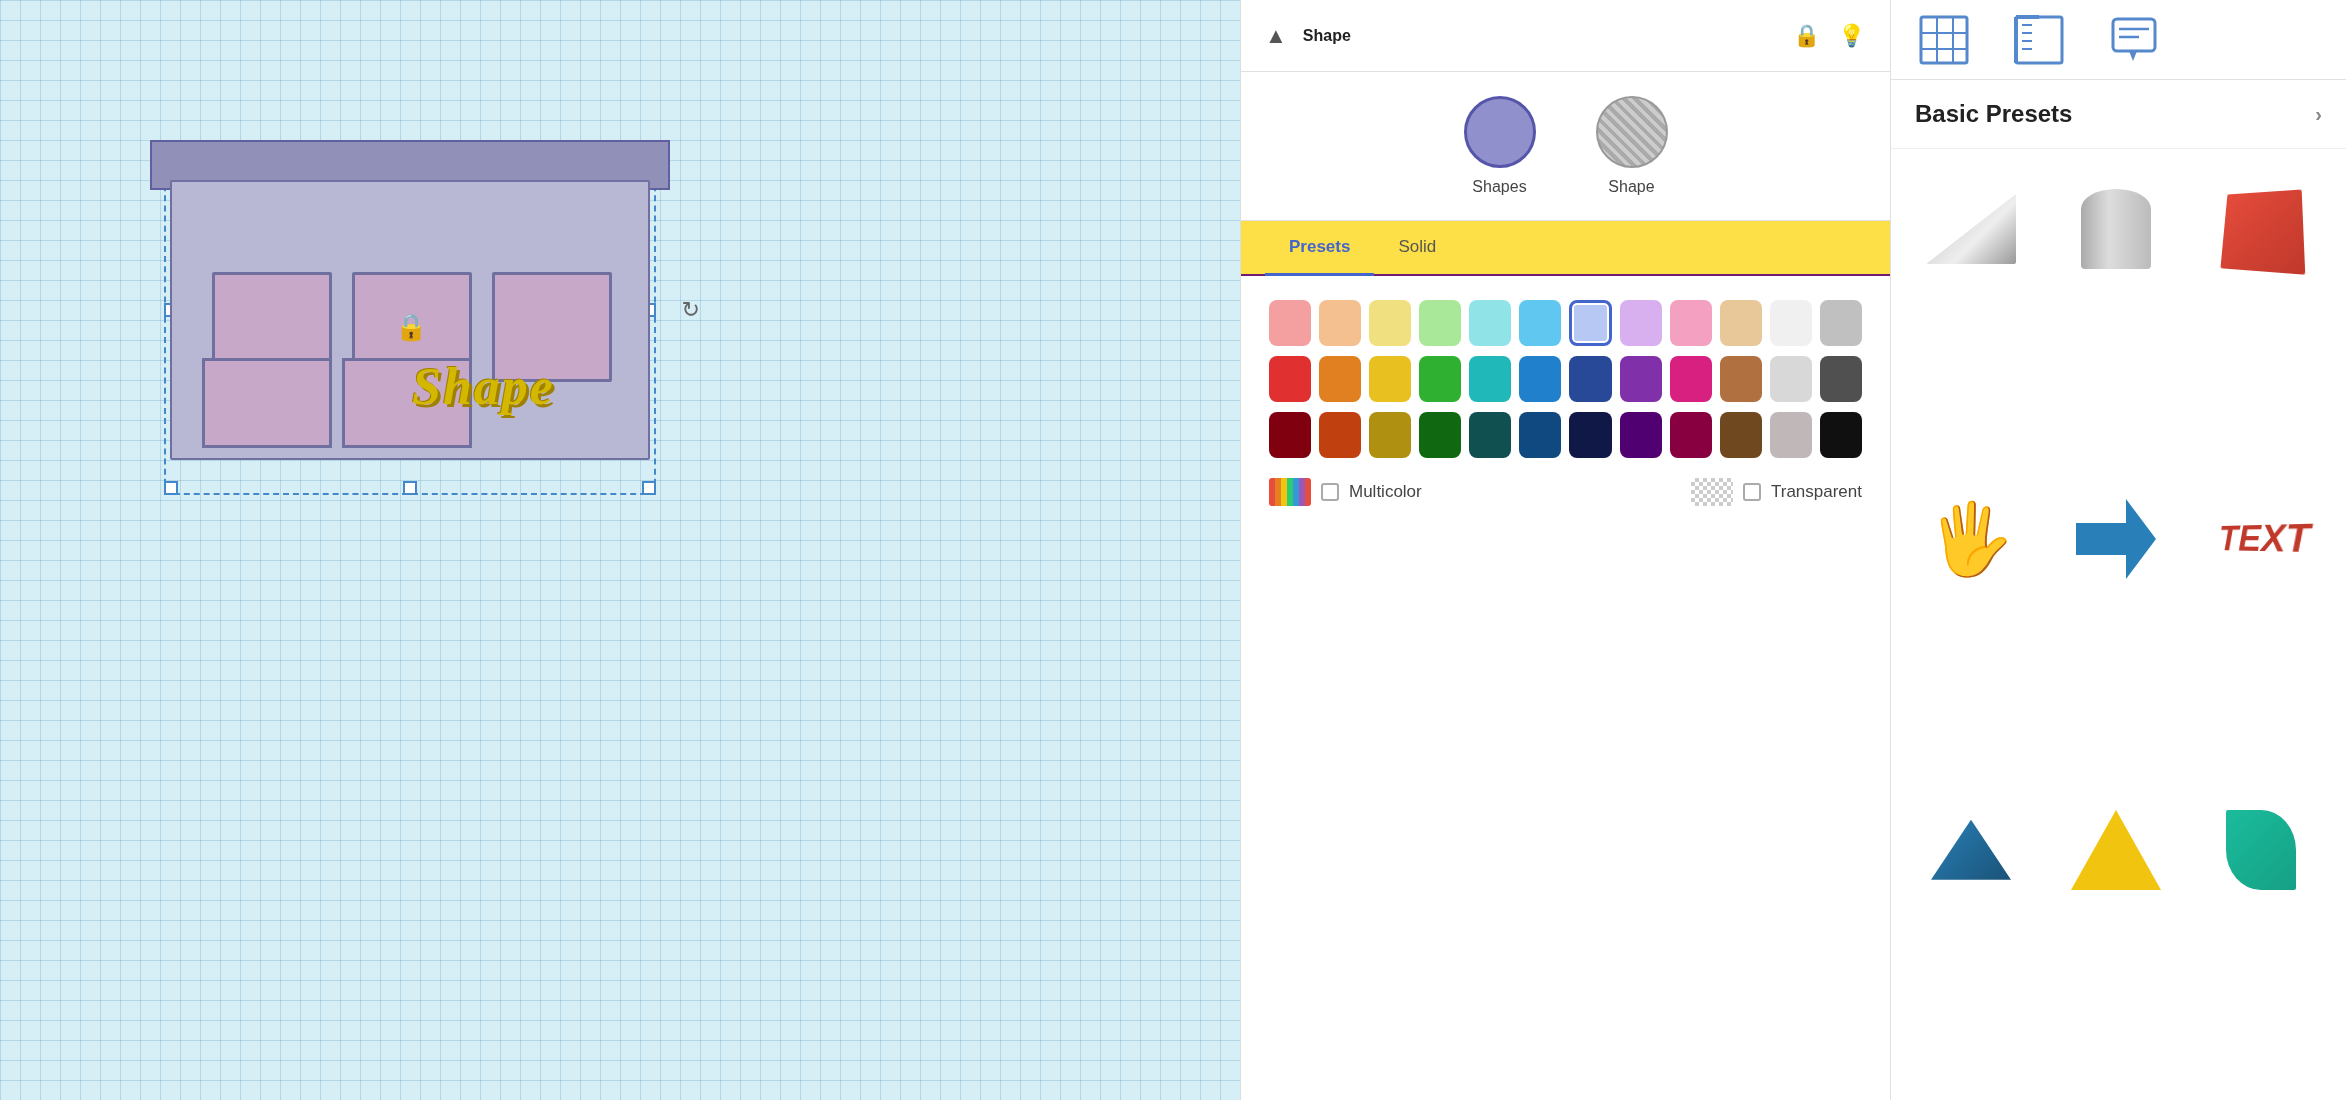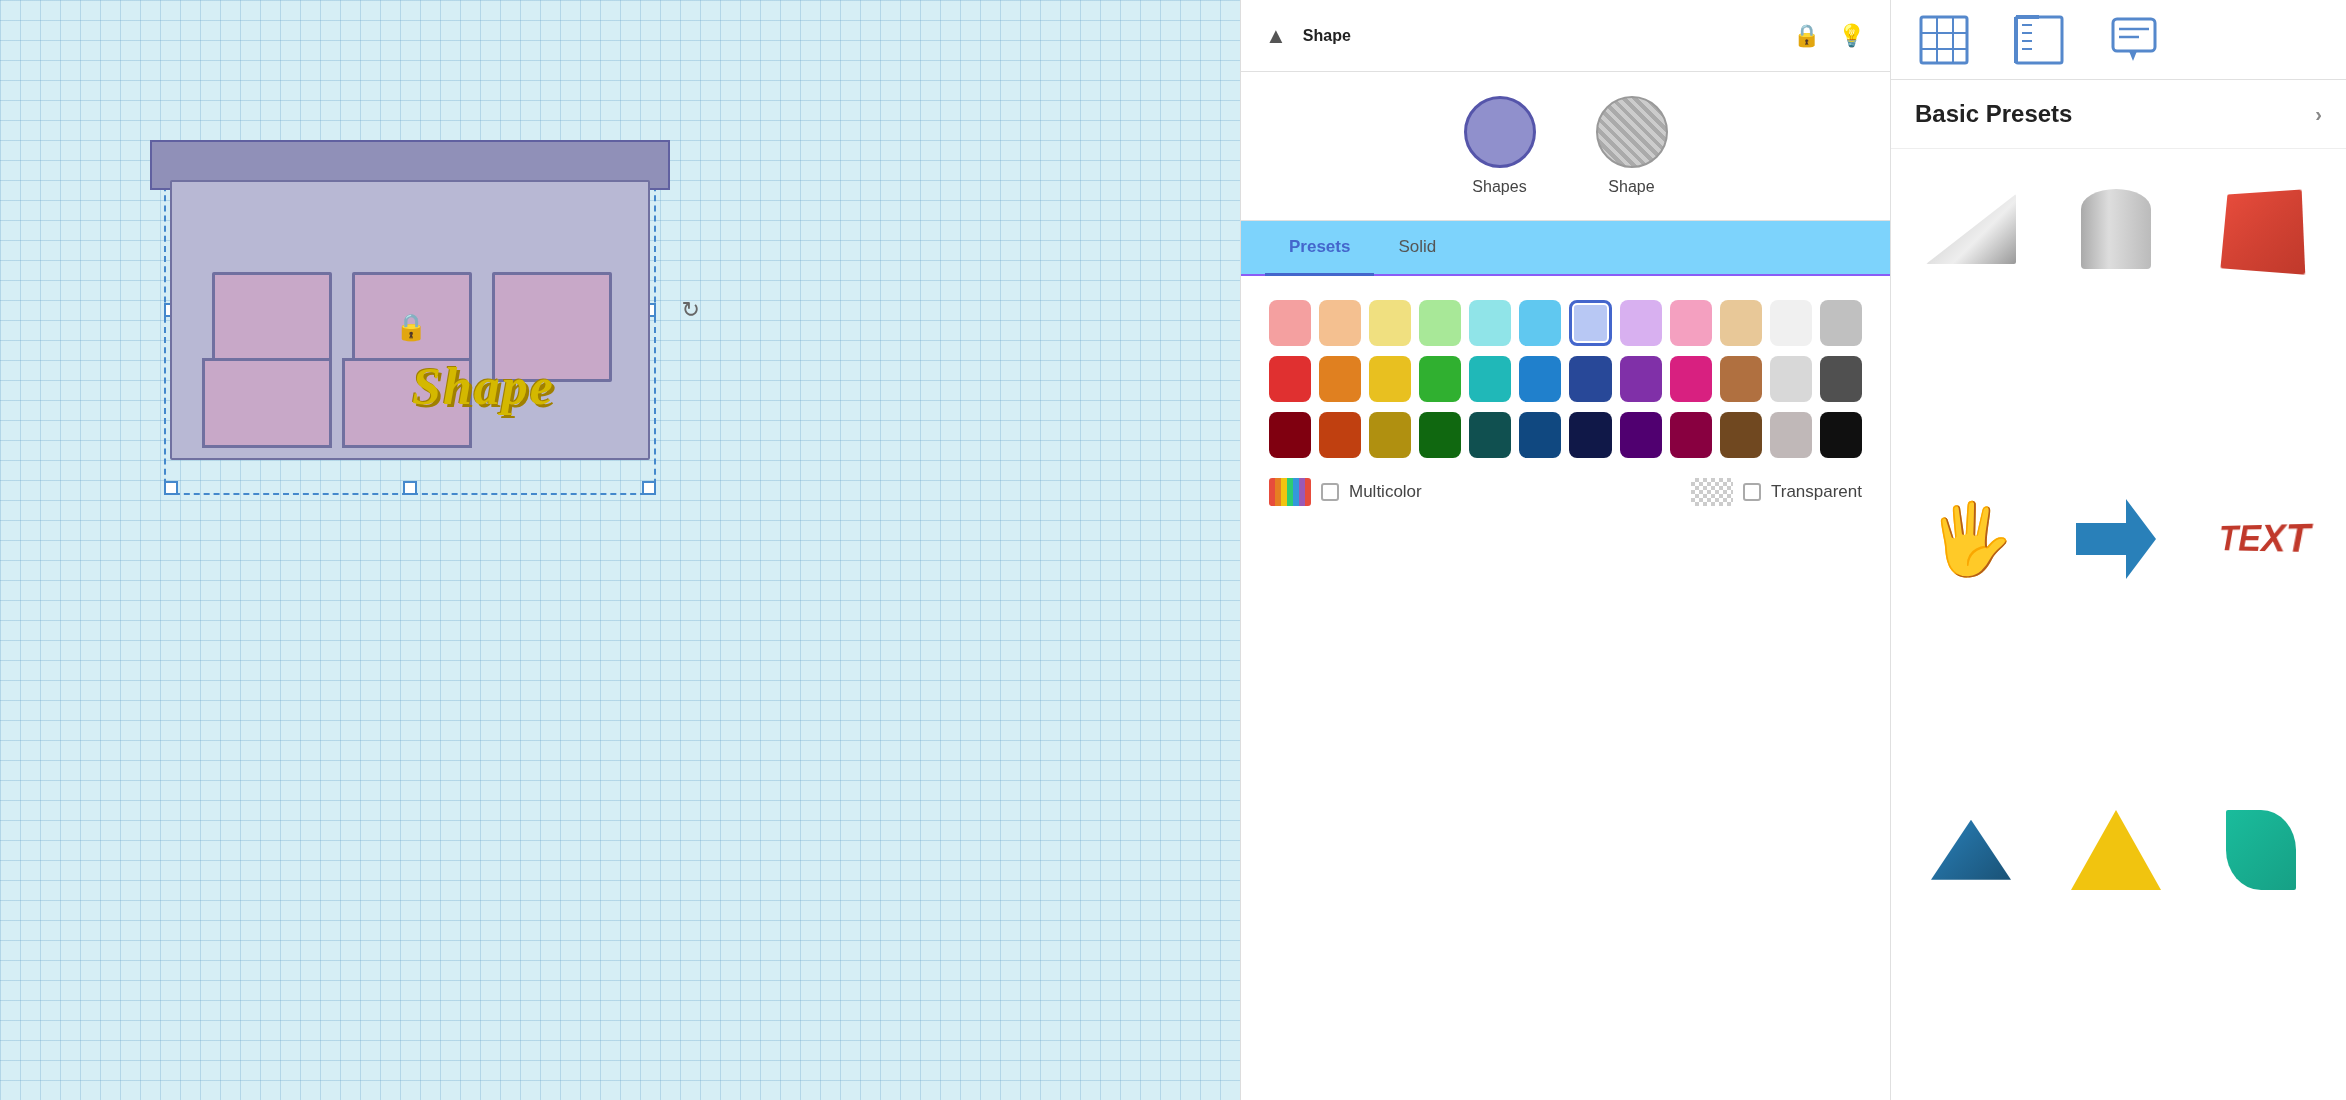--- a/index.html
+++ b/index.html
@@ -225,24 +225,24 @@
       );
       border: 2px solid #999;
     }
     .shape-type-label {
       font-size: 16px;
       color: #444;
     }
 
     
     .tabs-area {
-      background: #7dd3fc;
+      background: #fde047;
       padding: 0 24px;
       display: flex;
-      border-bottom: 2px solid #8b5cf6;
+      border-bottom: 2px solid #701a75;
     }
     .tab {
       padding: 16px 24px;
       font-size: 17px;
       font-weight: 500;
       color: #555;
       cursor: pointer;
       border-bottom: 3px solid transparent;
       margin-bottom: -2px;
     }

